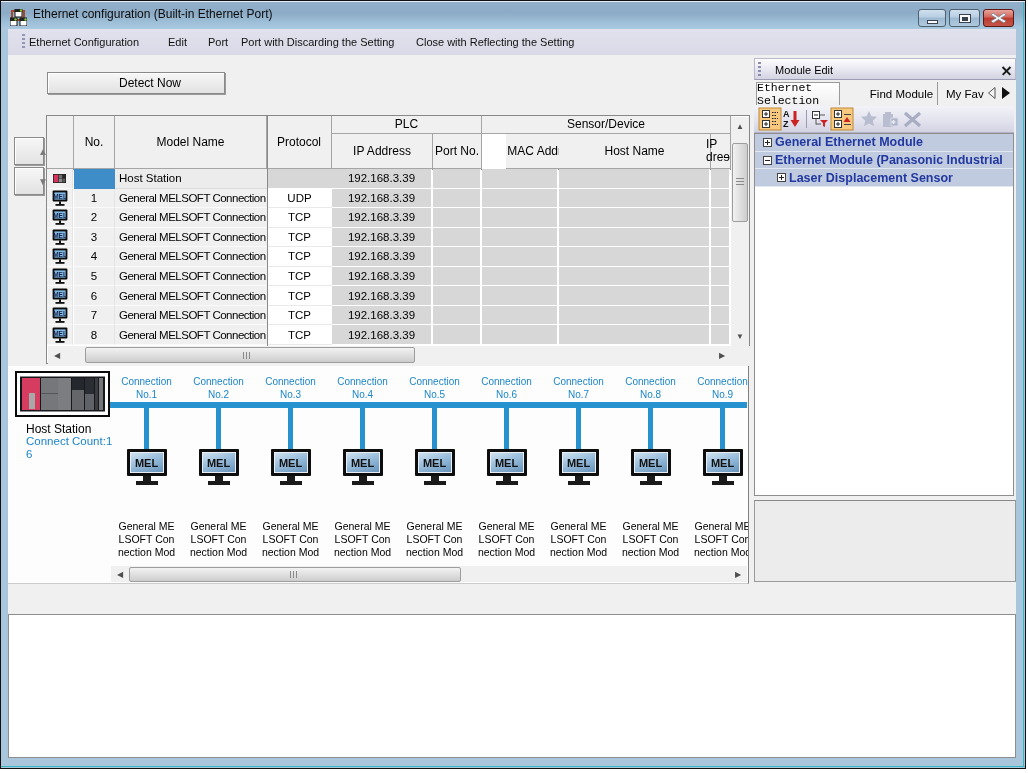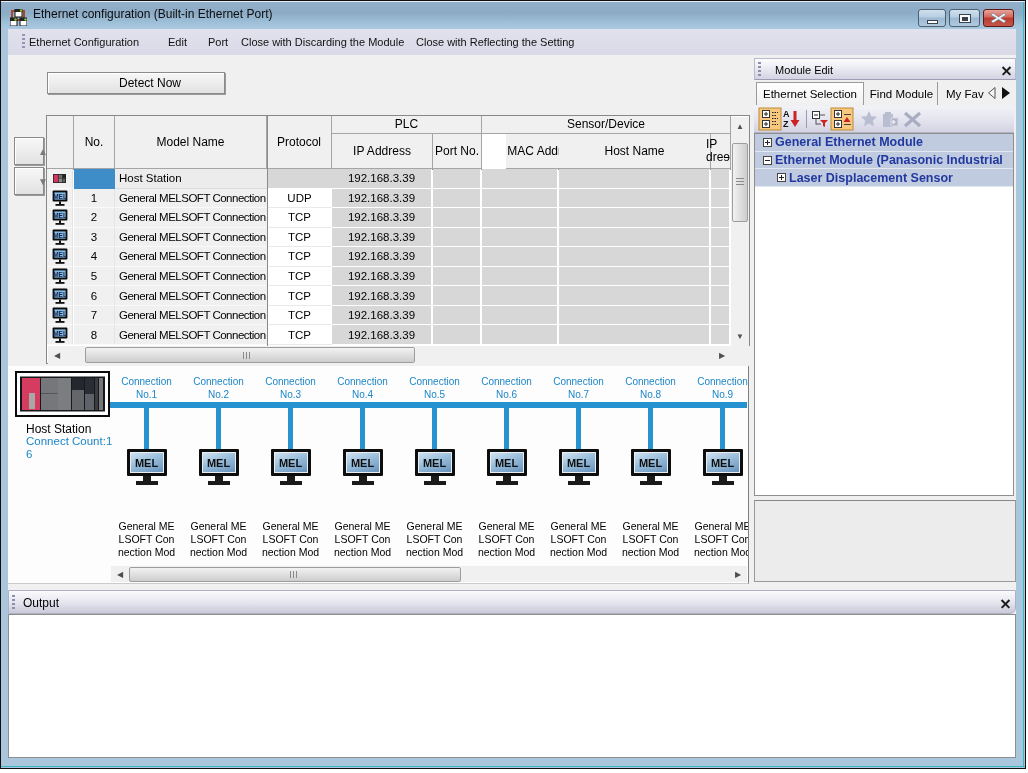--- a/index.html
+++ b/index.html
@@ -134,21 +134,21 @@
     <svg class="glyph" width="29" height="16" viewBox="0 0 29 16" style="position:absolute;left:0;top:0">
 <path d="M9 3 L14.5 7 L20 3 L22 5 L16.8 8 L22 11 L20 13 L14.5 9.5 L9 13 L7 11 L12.2 8 L7 5 Z" fill="#f2f5f8" stroke="#6a7f92" stroke-width="0.7"></path>
 </svg>
   </div>
 
 <div id="menubar">
   <div class="grip"></div>
   <div class="menuitem" style="left:21px">Ethernet Configuration</div>
   <div class="menuitem" style="left:160px">Edit</div>
   <div class="menuitem" style="left:200px">Port</div>
-  <div class="menuitem" style="left:233px">Close with Discarding the Module</div>
+  <div class="menuitem" style="left:233px">Port with Discarding the Setting</div>
   <div class="menuitem" style="left:408px">Close with Reflecting the Setting</div>
 </div>
 
 <div id="client">
 
   <div class="btn3d" style="left:39px;top:17px;width:178px;height:22px;display:flex;align-items:center;justify-content:center;">Detect Now</div>
 
   <div class="btn3d" style="left:6px;top:82px;width:24px;height:28px;display:flex;align-items:center;justify-content:center;color:#7a7a7a;font-size:10px;">▲</div>
   <div class="btn3d" style="left:6px;top:112px;width:24px;height:28px;display:flex;align-items:center;justify-content:center;color:#7a7a7a;font-size:10px;">▼</div>
 
@@ -456,21 +456,21 @@
 <div style="position:absolute;left:282px;top:205px;width:7px;height:7px;background:repeating-linear-gradient(90deg,#8a8a8a 0 1px, transparent 1px 3px)"></div>
 <div class="sb-btn" style="left:722px;top:201px;width:16px;height:15px;font-size:8px">▶</div>
 </div>
 
   <div id="mlist">
     <div id="mlist-header">
       <div class="grip"></div>
       <div style="position:absolute;left:20px;top:5px;font-size:11px;">Module Edit</div>
       <div class="xglyph" style="left:246px;top:6px;"></div>
     </div>
-    <div class="tab" style="left:2px;width:108px;background:linear-gradient(180deg,#ffffff,#f0f0f0);border:1px solid #9a9a9a;border-bottom:none;">Ethernet Selection</div>
+    <div class="tab" style="left:2px;width:84px;background:linear-gradient(180deg,#ffffff,#f0f0f0);border:1px solid #9a9a9a;border-bottom:none;font-family:Liberation Mono, monospace;">Ethernet Selection</div>
     <div class="tab" style="left:112px;width:72px;border-right:1px solid #9a9a9a;">Find Module</div>
     <div class="tab" style="left:186px;width:44px;overflow:hidden;justify-content:flex-start;padding-left:6px;white-space:nowrap;">My Fav…</div>
       <svg class="abs" style="left:232px;top:28px" width="28" height="14" viewBox="0 0 28 14">
 <path d="M9 1.5 L2.5 7 L9 12.5 Z" fill="#f4f4f4" stroke="#555" stroke-width="1"></path>
 <path d="M16 1 L24 7 L16 13 Z" fill="#111"></path>
 </svg>
     <div id="toolbar"><svg width="260" height="27" viewBox="0 0 260 27">
 <rect x="5" y="2" width="22" height="22" fill="#f9c87f" stroke="#bc8a34"></rect>
 <g stroke="#333" fill="#fff">
  <rect x="8.5" y="4.5" width="7" height="7"></rect>
@@ -516,19 +516,14 @@
             <i></i>
           </span>Ethernet Module (Panasonic Industrial</div>
       <div class="trow" style="top:35.4px;"><span style="width:22px;flex:0 0 22px"></span><span class="pmbox plus">
             <i></i>
             <b></b>
           </span>Laser Displacement Sensor</div>
     </div>
     <div id="graypane"></div>
   </div>
 
-  <div id="output-header">
-    <div class="grip"></div>
-    <div style="position:absolute;left:14px;top:5px;">Output</div>
-    <div class="xglyph" style="left:991px;top:7px;"></div>
-  </div>
   <div id="output-body"></div>
 </div>
 
 </body></html>

